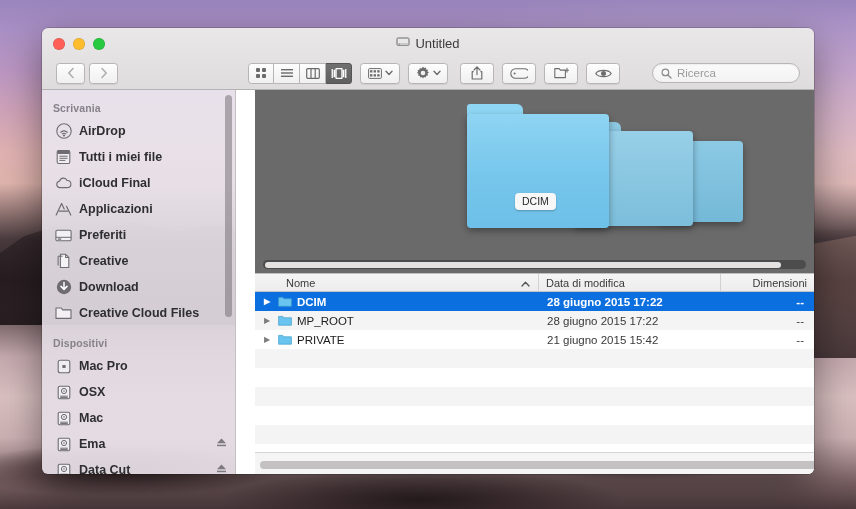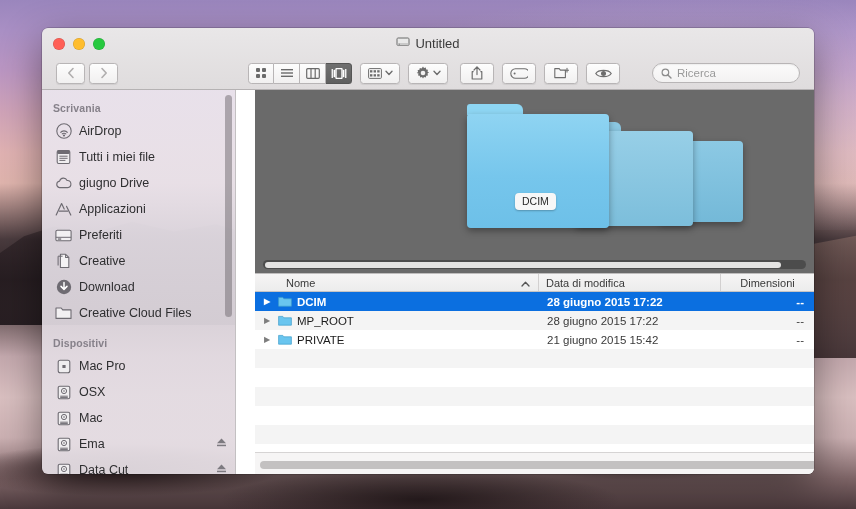--- a/index.html
+++ b/index.html
@@ -135,21 +135,21 @@
   }
   .sb-head {
     font-size: 10.5px; font-weight: bold; color: #86818a;
     padding: 5px 0 4px 11px; letter-spacing: .1px;
   }
   .sb-item {
     height: 26px; display: flex; align-items: center; gap: 7px;
     padding: 0 8px 0 13px; font-size: 12.5px; color: #2e2e30;
   }
   .sb-item .ico { width: 17px; height: 17px; flex: 0 0 17px; display: flex; align-items: center; justify-content: center; color: #6e6b72; }
-  .sb-item .lbl { flex: 1; white-space: nowrap; overflow: hidden; }
+  .sb-item .lbl { flex: 1; white-space: nowrap; overflow: hidden; font-weight: bold; }
   .eject { color: #7d7a80; }
   .sb-scroll {
     position: absolute; right: 3px; top: 5px; width: 7px; height: 222px;
     border-radius: 4px; background: rgba(120,115,120,.55);
   }
 
   
   .right { flex: 1; display: flex; flex-direction: column; min-width: 0; background: #fff; padding-left: 19px; }
 
   
@@ -183,21 +183,21 @@
   .colhead {
     flex: 0 0 19px; display: flex; align-items: stretch;
     background: linear-gradient(to bottom, #f6f5f5, #ececec);
     border-top: 1px solid #bfbdbd; border-bottom: 1px solid #c6c4c4;
     font-size: 11px; color: #3a3a3a;
   }
   .ch { display: flex; align-items: center; position: relative; padding: 0 7px; }
   .ch + .ch { border-left: 1px solid #d2d0d0; }
   .ch-name { flex: 1; min-width: 0; margin-left: 24px; }
   .ch-date { width: 182px; flex: 0 0 182px; }
-  .ch-size { width: 94px; flex: 0 0 94px; justify-content: center; }
+  .ch-size { width: 94px; flex: 0 0 94px; justify-content: flex-end; }
   .sortarrow { position: absolute; right: 8px; top: 50%; transform: translateY(-50%); color: #5a5a5a; }
 
   
   .filelist { flex: 1; position: relative; overflow: hidden; background: #fff; }
   .row { height: 19px; display: flex; align-items: center; font-size: 11.5px; color: #1c1c1c; }
   .row.alt { background: #f4f4f4; }
   .row.sel { background: #0b6fe0; color: #fff; }
   .cell-name { flex: 1; min-width: 0; display: flex; align-items: center; gap: 5px; padding-left: 9px; }
   .cell-date { width: 182px; flex: 0 0 182px; padding-left: 8px; border-left: 1px solid transparent; }
   .cell-size { width: 94px; flex: 0 0 94px; text-align: right; padding-right: 10px; }
@@ -404,21 +404,21 @@
         </span>
         <span class="lbl">Tutti i miei file</span>
       </div>
 
       <div class="sb-item">
         <span class="ico">
           <svg width="17" height="12" viewBox="0 0 17 12">
             <path d="M4.4 10.6 A3.3 3.3 0 0 1 4.6 4.1 A4 4 0 0 1 12.1 3.5 A2.9 2.9 0 0 1 12.6 10.6 Z" fill="none" stroke="#6e6b72" stroke-width="1.1" stroke-linejoin="round"></path>
           </svg>
         </span>
-        <span class="lbl">giugno Drive</span>
+        <span class="lbl">iCloud Final</span>
       </div>
 
       <div class="sb-item">
         <span class="ico">
           <svg width="17" height="15" viewBox="0 0 17 15">
             <path d="M1.2 13 L6.6 1.6 L9.2 7 M15.8 13 L11.6 4.4" fill="none" stroke="#6e6b72" stroke-width="1.2" stroke-linecap="round" stroke-linejoin="round"></path>
             <line x1="4.4" y1="9.2" x2="12.6" y2="9.2" stroke="#6e6b72" stroke-width="1.2" stroke-linecap="round"></line>
           </svg>
         </span>
         <span class="lbl">Applicazioni</span>

